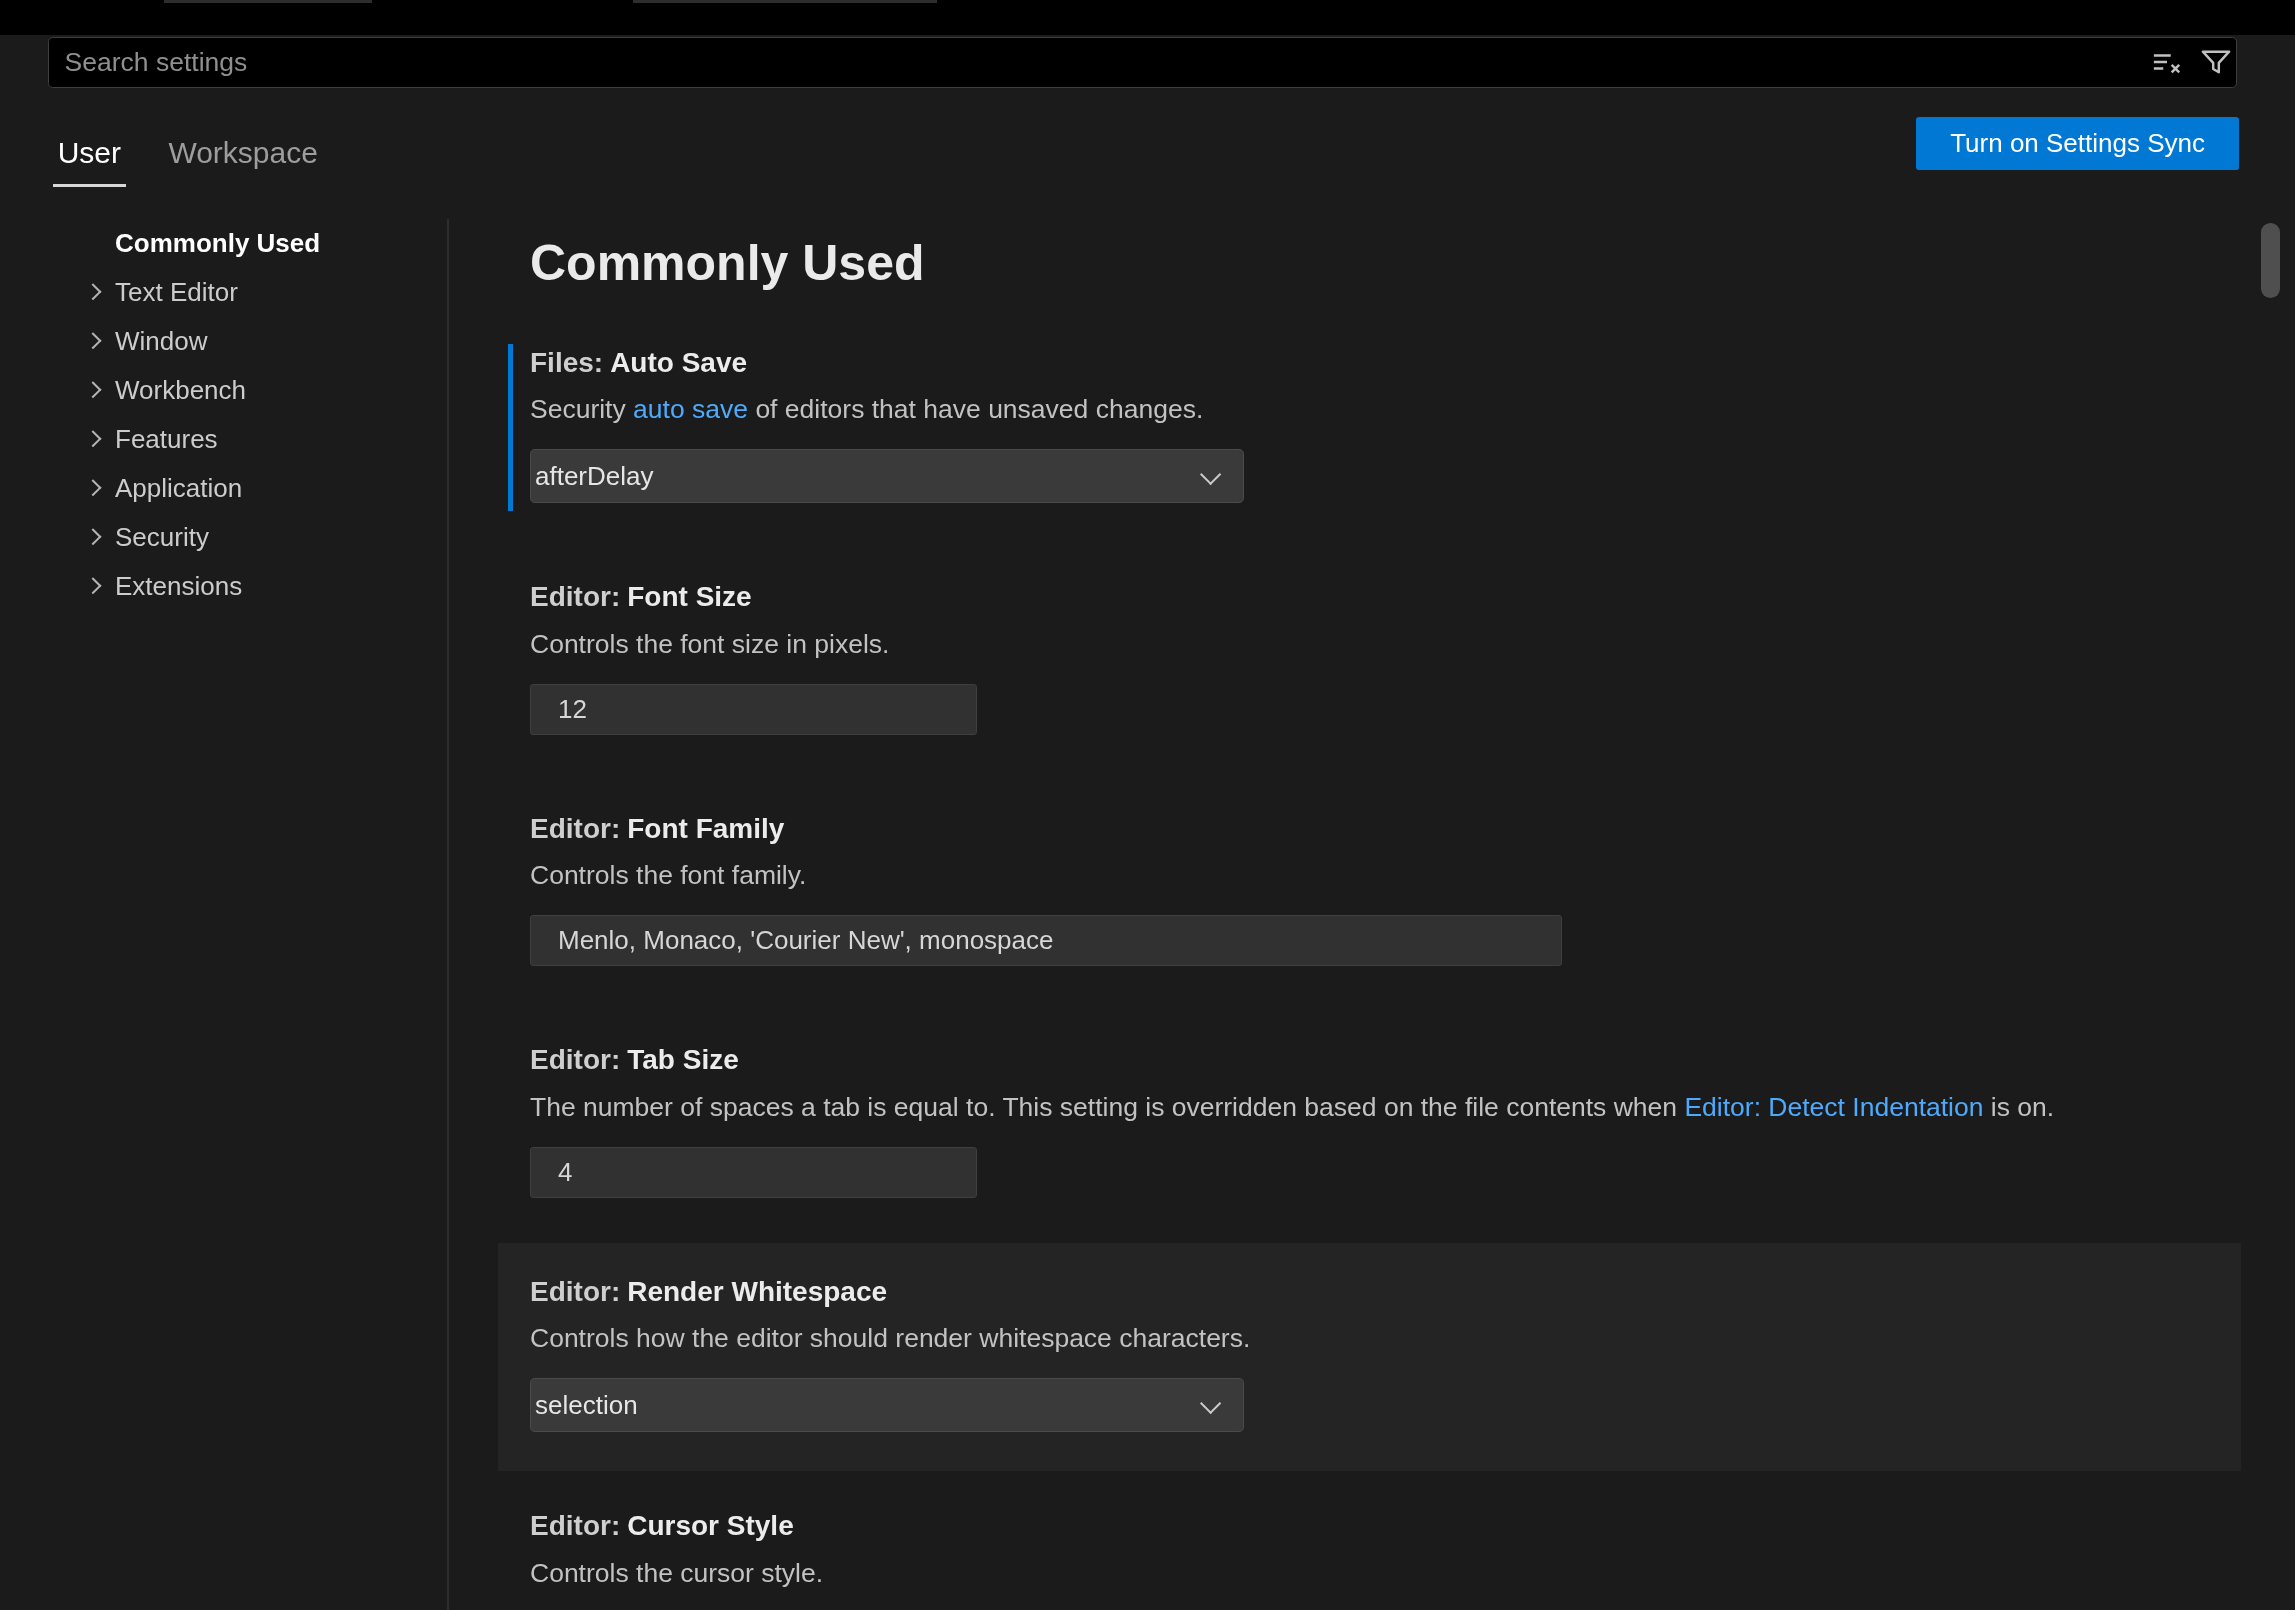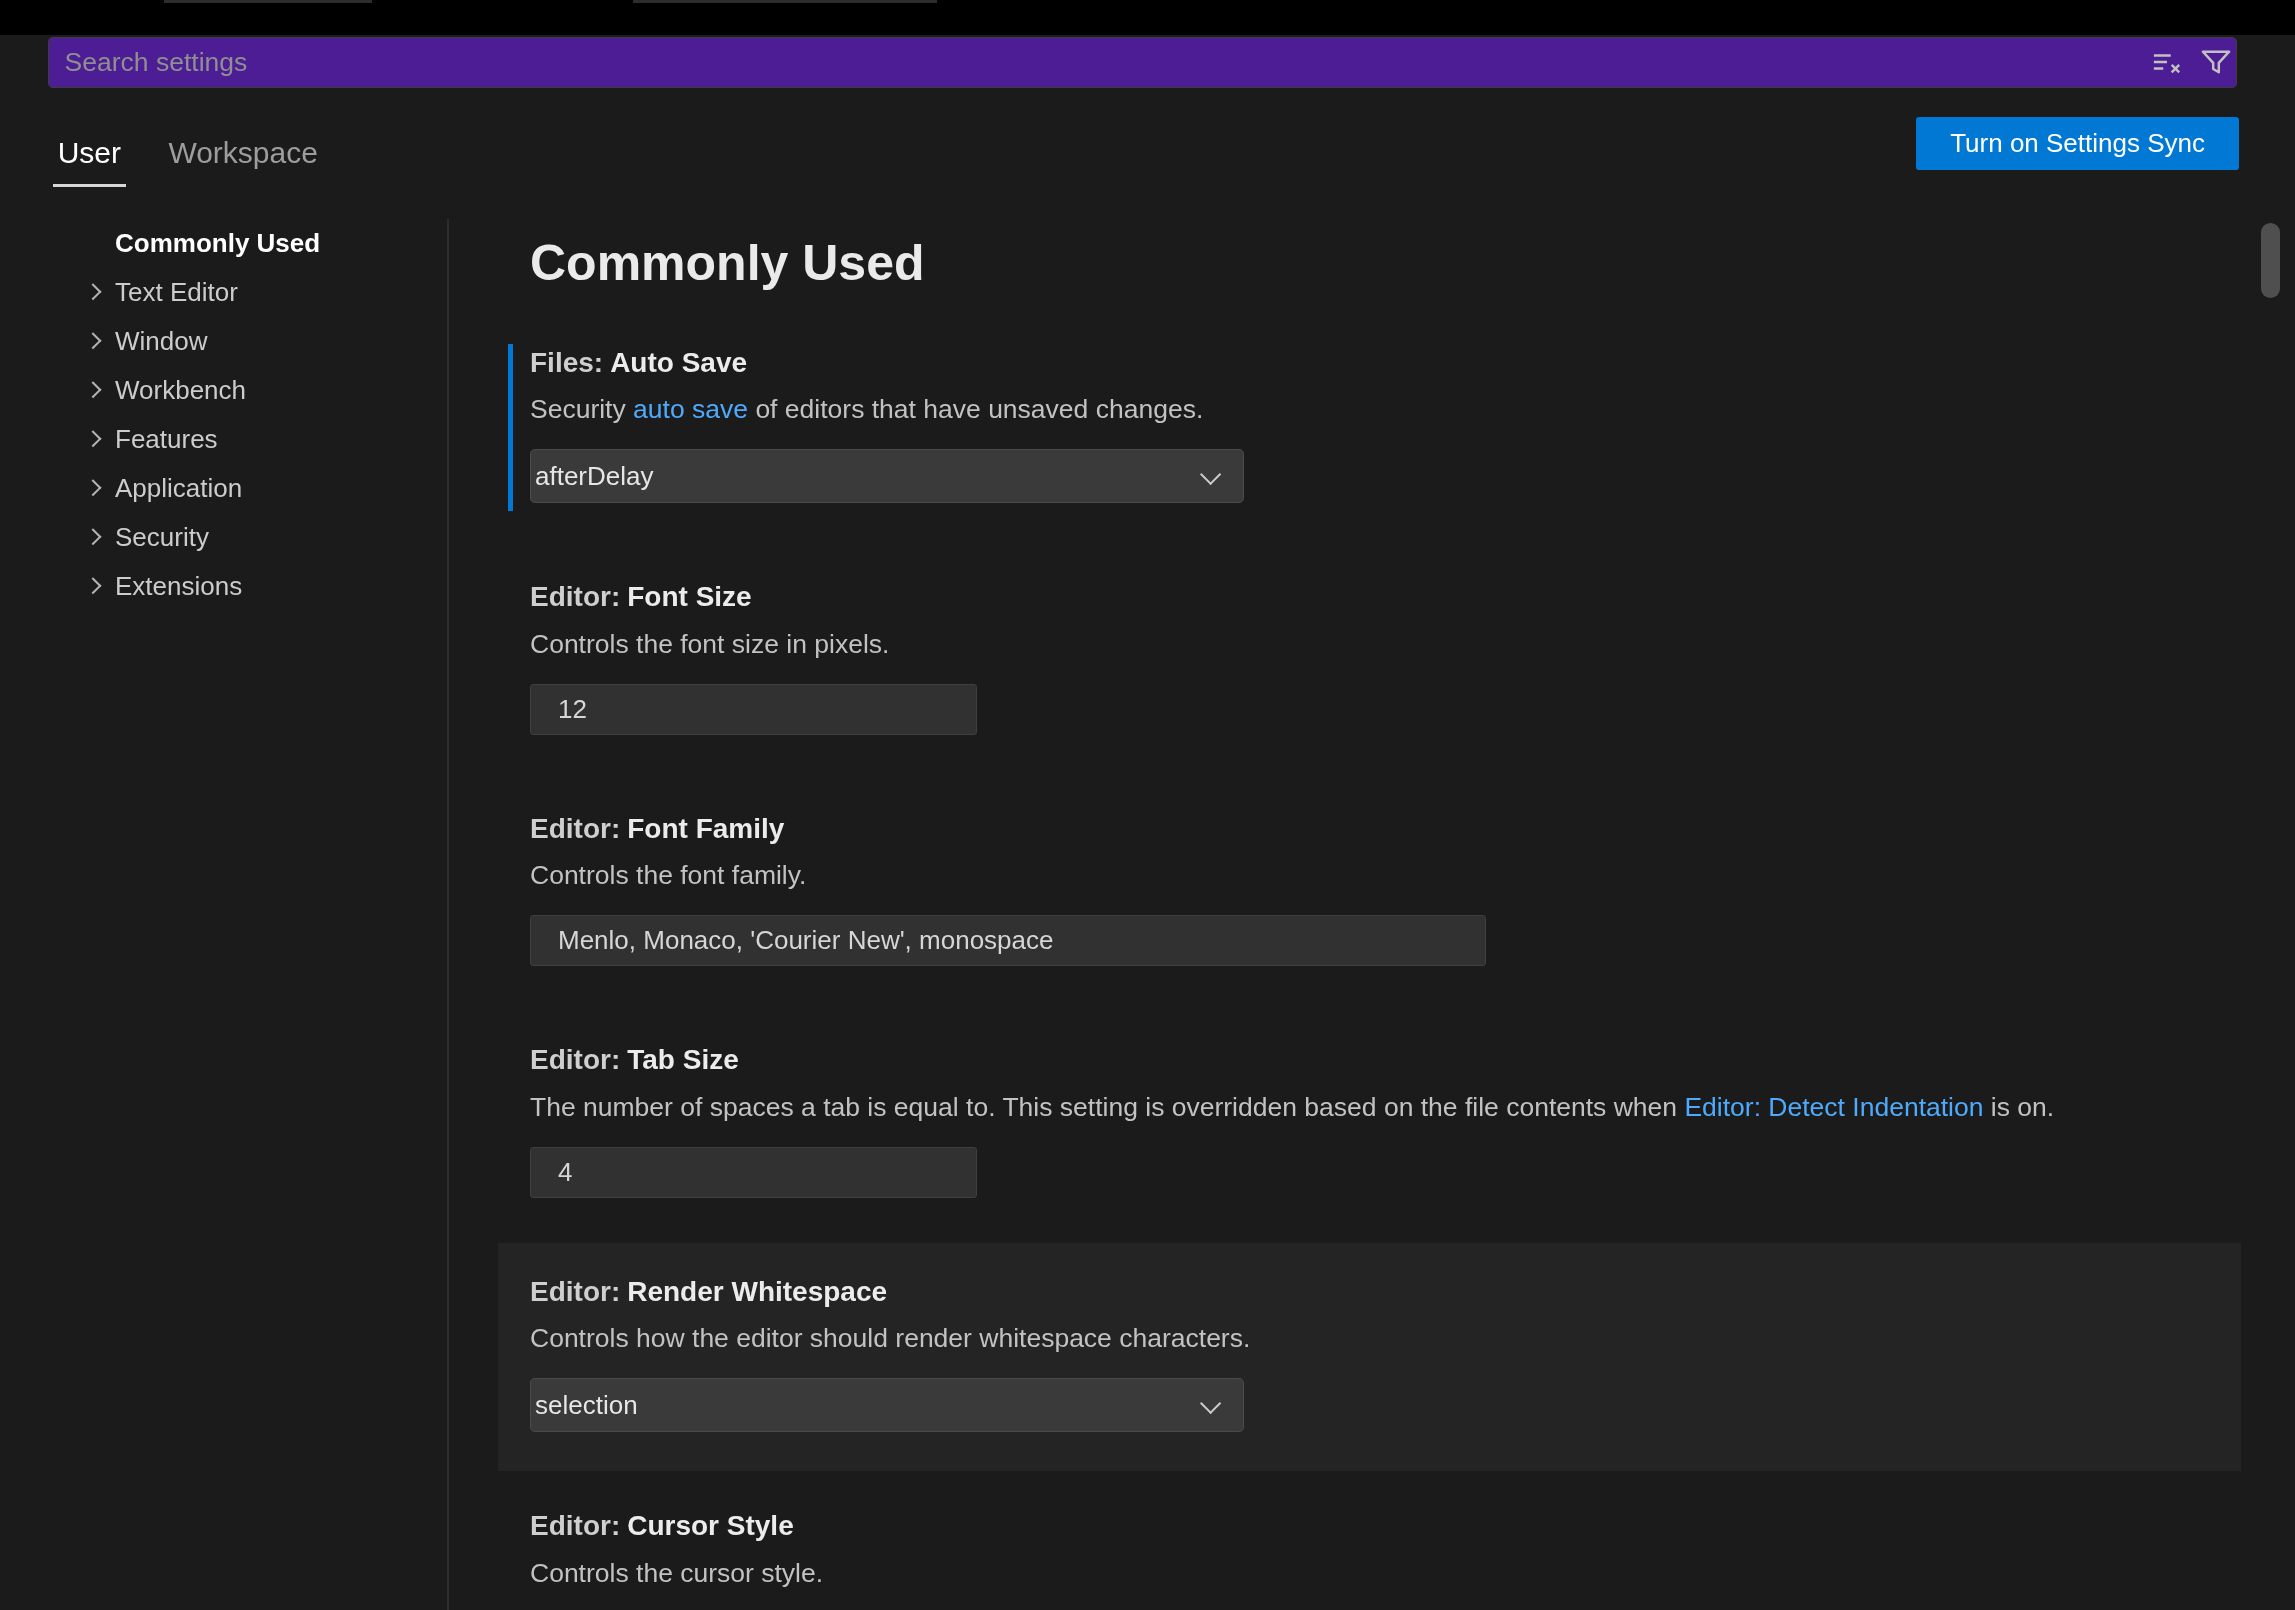--- a/index.html
+++ b/index.html
@@ -10,21 +10,21 @@
   }
   
   .top-strip{position:absolute;top:0;left:0;width:100%;height:35px;background:#000000;}
   .tab-ghost{position:absolute;top:0;height:3.1px;background:#2d2d2d;}
   .tab-ghost.g1{left:164px;width:208px;}
   .tab-ghost.g2{left:633px;width:304px;}
 
   
   .search-input{
     position:absolute;left:48px;top:37px;width:2189px;height:51px;box-sizing:border-box;
-    background:#4c1d95;border:1.6px solid #3e3e3e;border-radius:4.7px;
+    background:#000000;border:1.6px solid #3e3e3e;border-radius:4.7px;
     color:#c8c8c8;font-size:26.5px;padding:0 109px 0 15.6px;outline:none;
     font-family:"Liberation Sans",sans-serif;
   }
   .search-input::placeholder{color:#8f8f8f;}
   .search-icon-btn{position:absolute;top:47px;width:30px;height:30px;cursor:pointer;background:none;border:none;padding:0;}
   .search-icon-btn.clear{left:2152px;}
   .search-icon-btn.funnel{left:2201px;}
   .search-icon-btn svg{width:30px;height:30px;display:block;}
 
   
@@ -72,21 +72,21 @@
   }
   .select .chev{
     position:absolute;right:25px;top:17px;width:13.2px;height:13.2px;
     border-right:2.3px solid #cccccc;border-bottom:2.3px solid #cccccc;transform:rotate(45deg);
   }
   .text-input{
     width:447px;height:51px;background:#313131;border:1.6px solid #3f3f3f;border-radius:3.1px;
     box-sizing:border-box;color:#d6d6d6;font-size:26px;padding:0 27px;outline:none;
     font-family:"Liberation Sans",sans-serif;
   }
-  .text-input.wide{width:956px;}
+  .text-input.wide{width:1032px;}
   .modified-bar{position:absolute;left:10px;top:30px;width:5.4px;height:167px;background:#0078d4;}
 
   .scroll-thumb{position:absolute;right:15px;top:223px;width:18.7px;height:75px;background:#585858;border-radius:9.3px;opacity:.85;}
 </style>
 </head>
 <body>
 
 <div class="top-strip">
   <div class="tab-ghost g1"></div>
   <div class="tab-ghost g2"></div>

